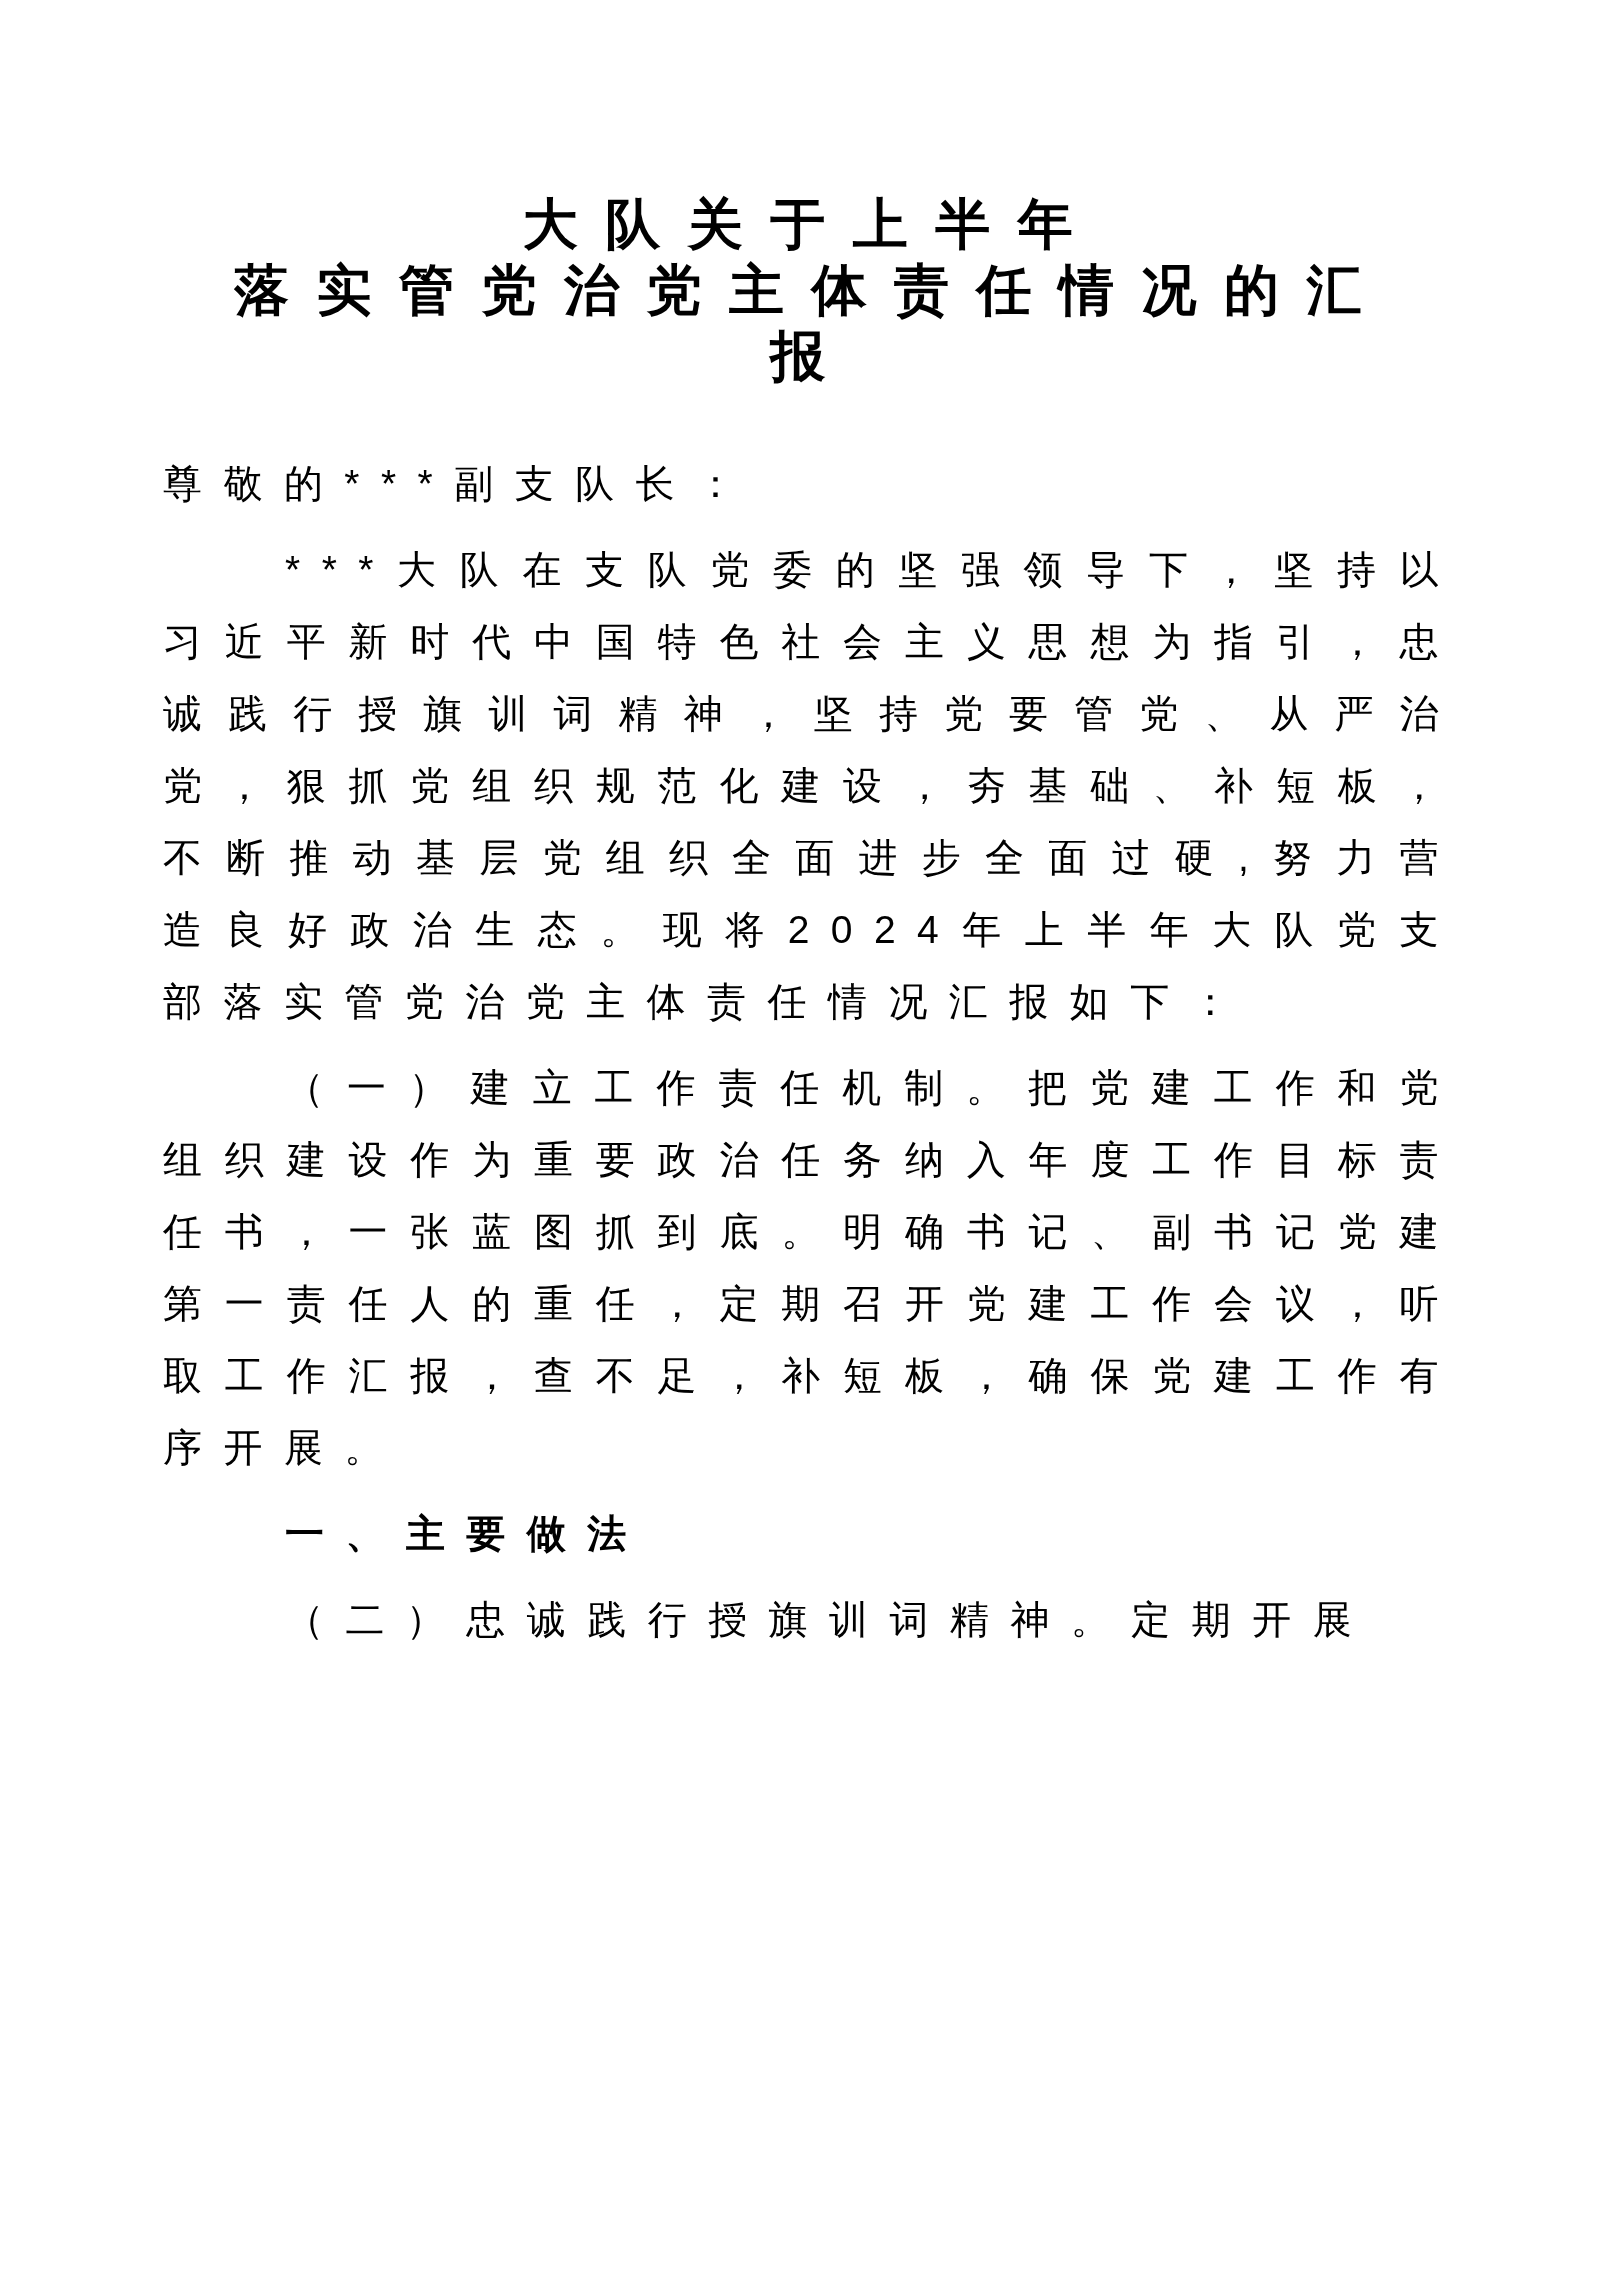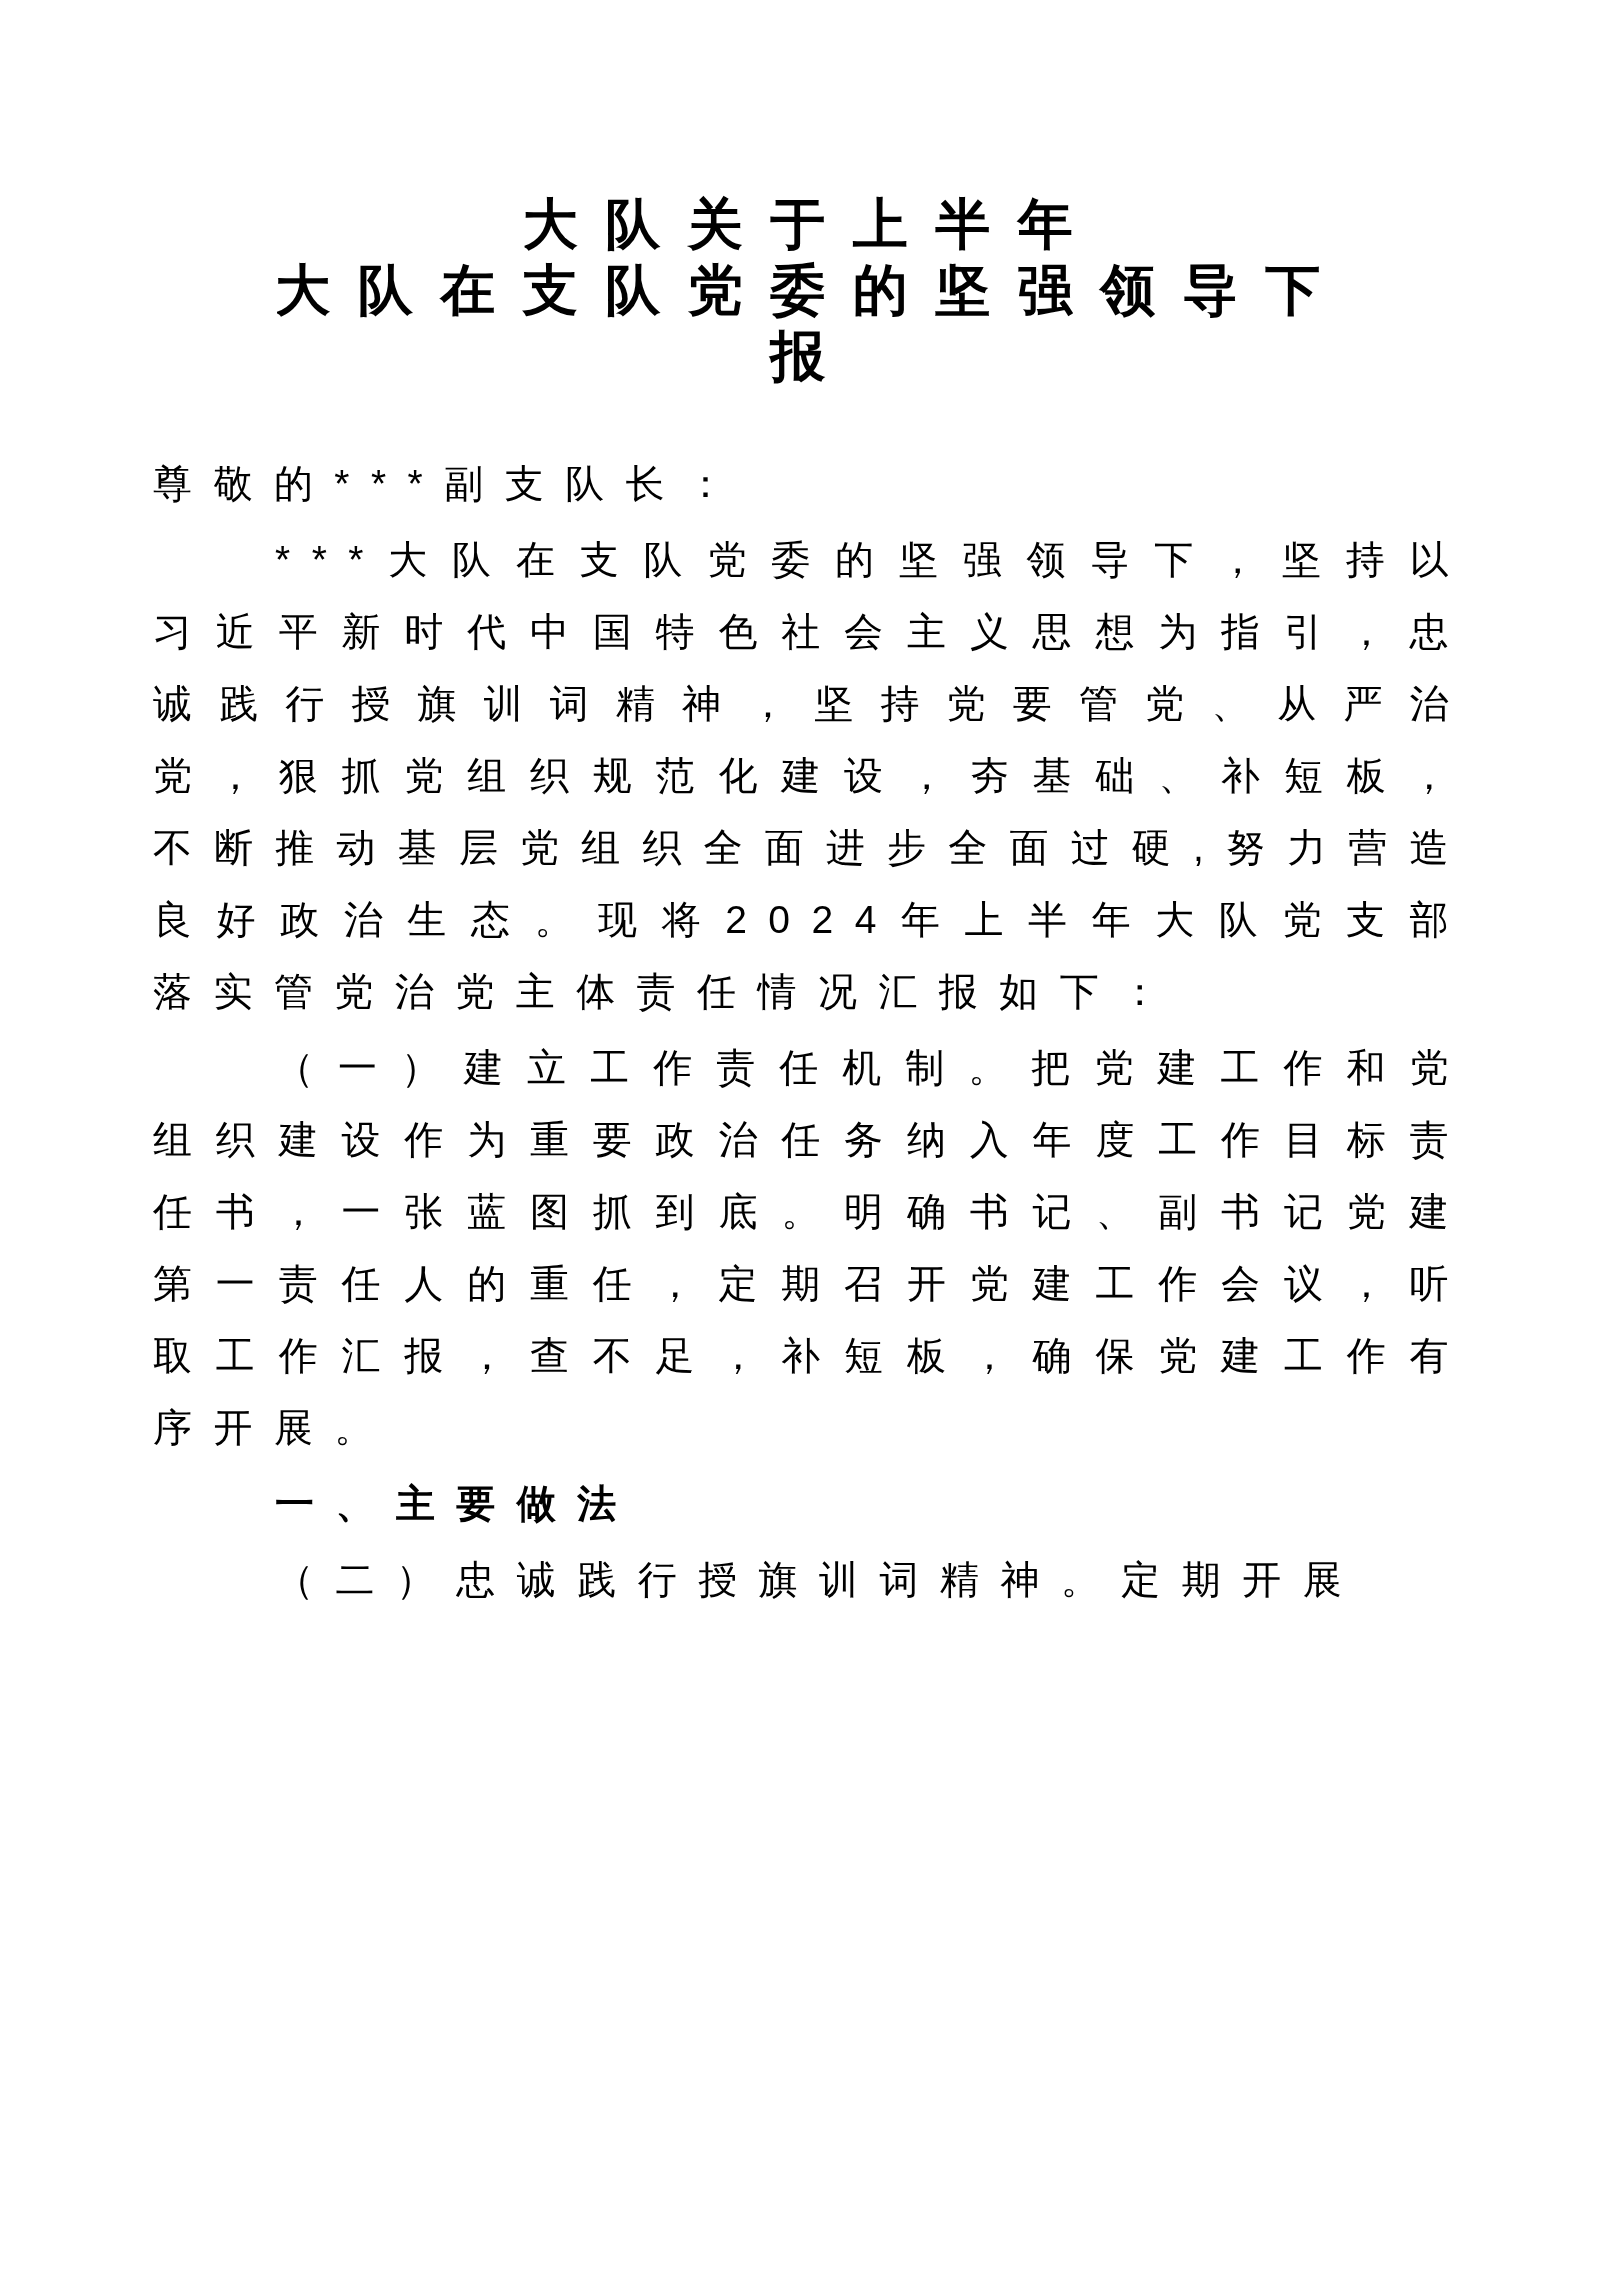--- a/index.html
+++ b/index.html
@@ -29,41 +29,41 @@
     .title-line {
       white-space: nowrap;
     }
     .salutation,
     .body-para {
       font-size: 39px;
       line-height: 72px;
       letter-spacing: 0.55em;
       text-align: justify;
       text-justify: inter-character;
-      margin: 4px;
+      margin: 14px;
       word-break: break-all;
     }
     .salutation {
       text-indent: 0;
     }
     .body-para {
       text-indent: 122px;
     }
     .heading {
       font-weight: bold;
     }
   </style>
 </head>
 <body>
 
 <div class="page">
 
   <div class="doc-title">
     <div class="title-line">大队关于上半年</div>
-    <div class="title-line">大队在支队党委的坚强领导下</div>
+    <div class="title-line">落实管党治党主体责任情况的汇</div>
     <div class="title-line">报</div>
   </div>
 
   <p class="salutation">尊敬的***副支队长：</p>
 
   <p class="body-para">***大队在支队党委的坚强领导下，坚持以习近平新时代中国特色社会主义思想为指引，忠诚践行授旗训词精神，坚持党要管党、从严治党，狠抓党组织规范化建设，夯基础、补短板，不断推动基层党组织全面进步全面过硬,努力营造良好政治生态。现将2024年上半年大队党支部落实管党治党主体责任情况汇报如下：</p>
 
   <p class="body-para">（一）建立工作责任机制。把党建工作和党组织建设作为重要政治任务纳入年度工作目标责任书，一张蓝图抓到底。明确书记、副书记党建第一责任人的重任，定期召开党建工作会议，听取工作汇报，查不足，补短板，确保党建工作有序开展。</p>
 
   <p class="body-para heading">一、主要做法</p>

